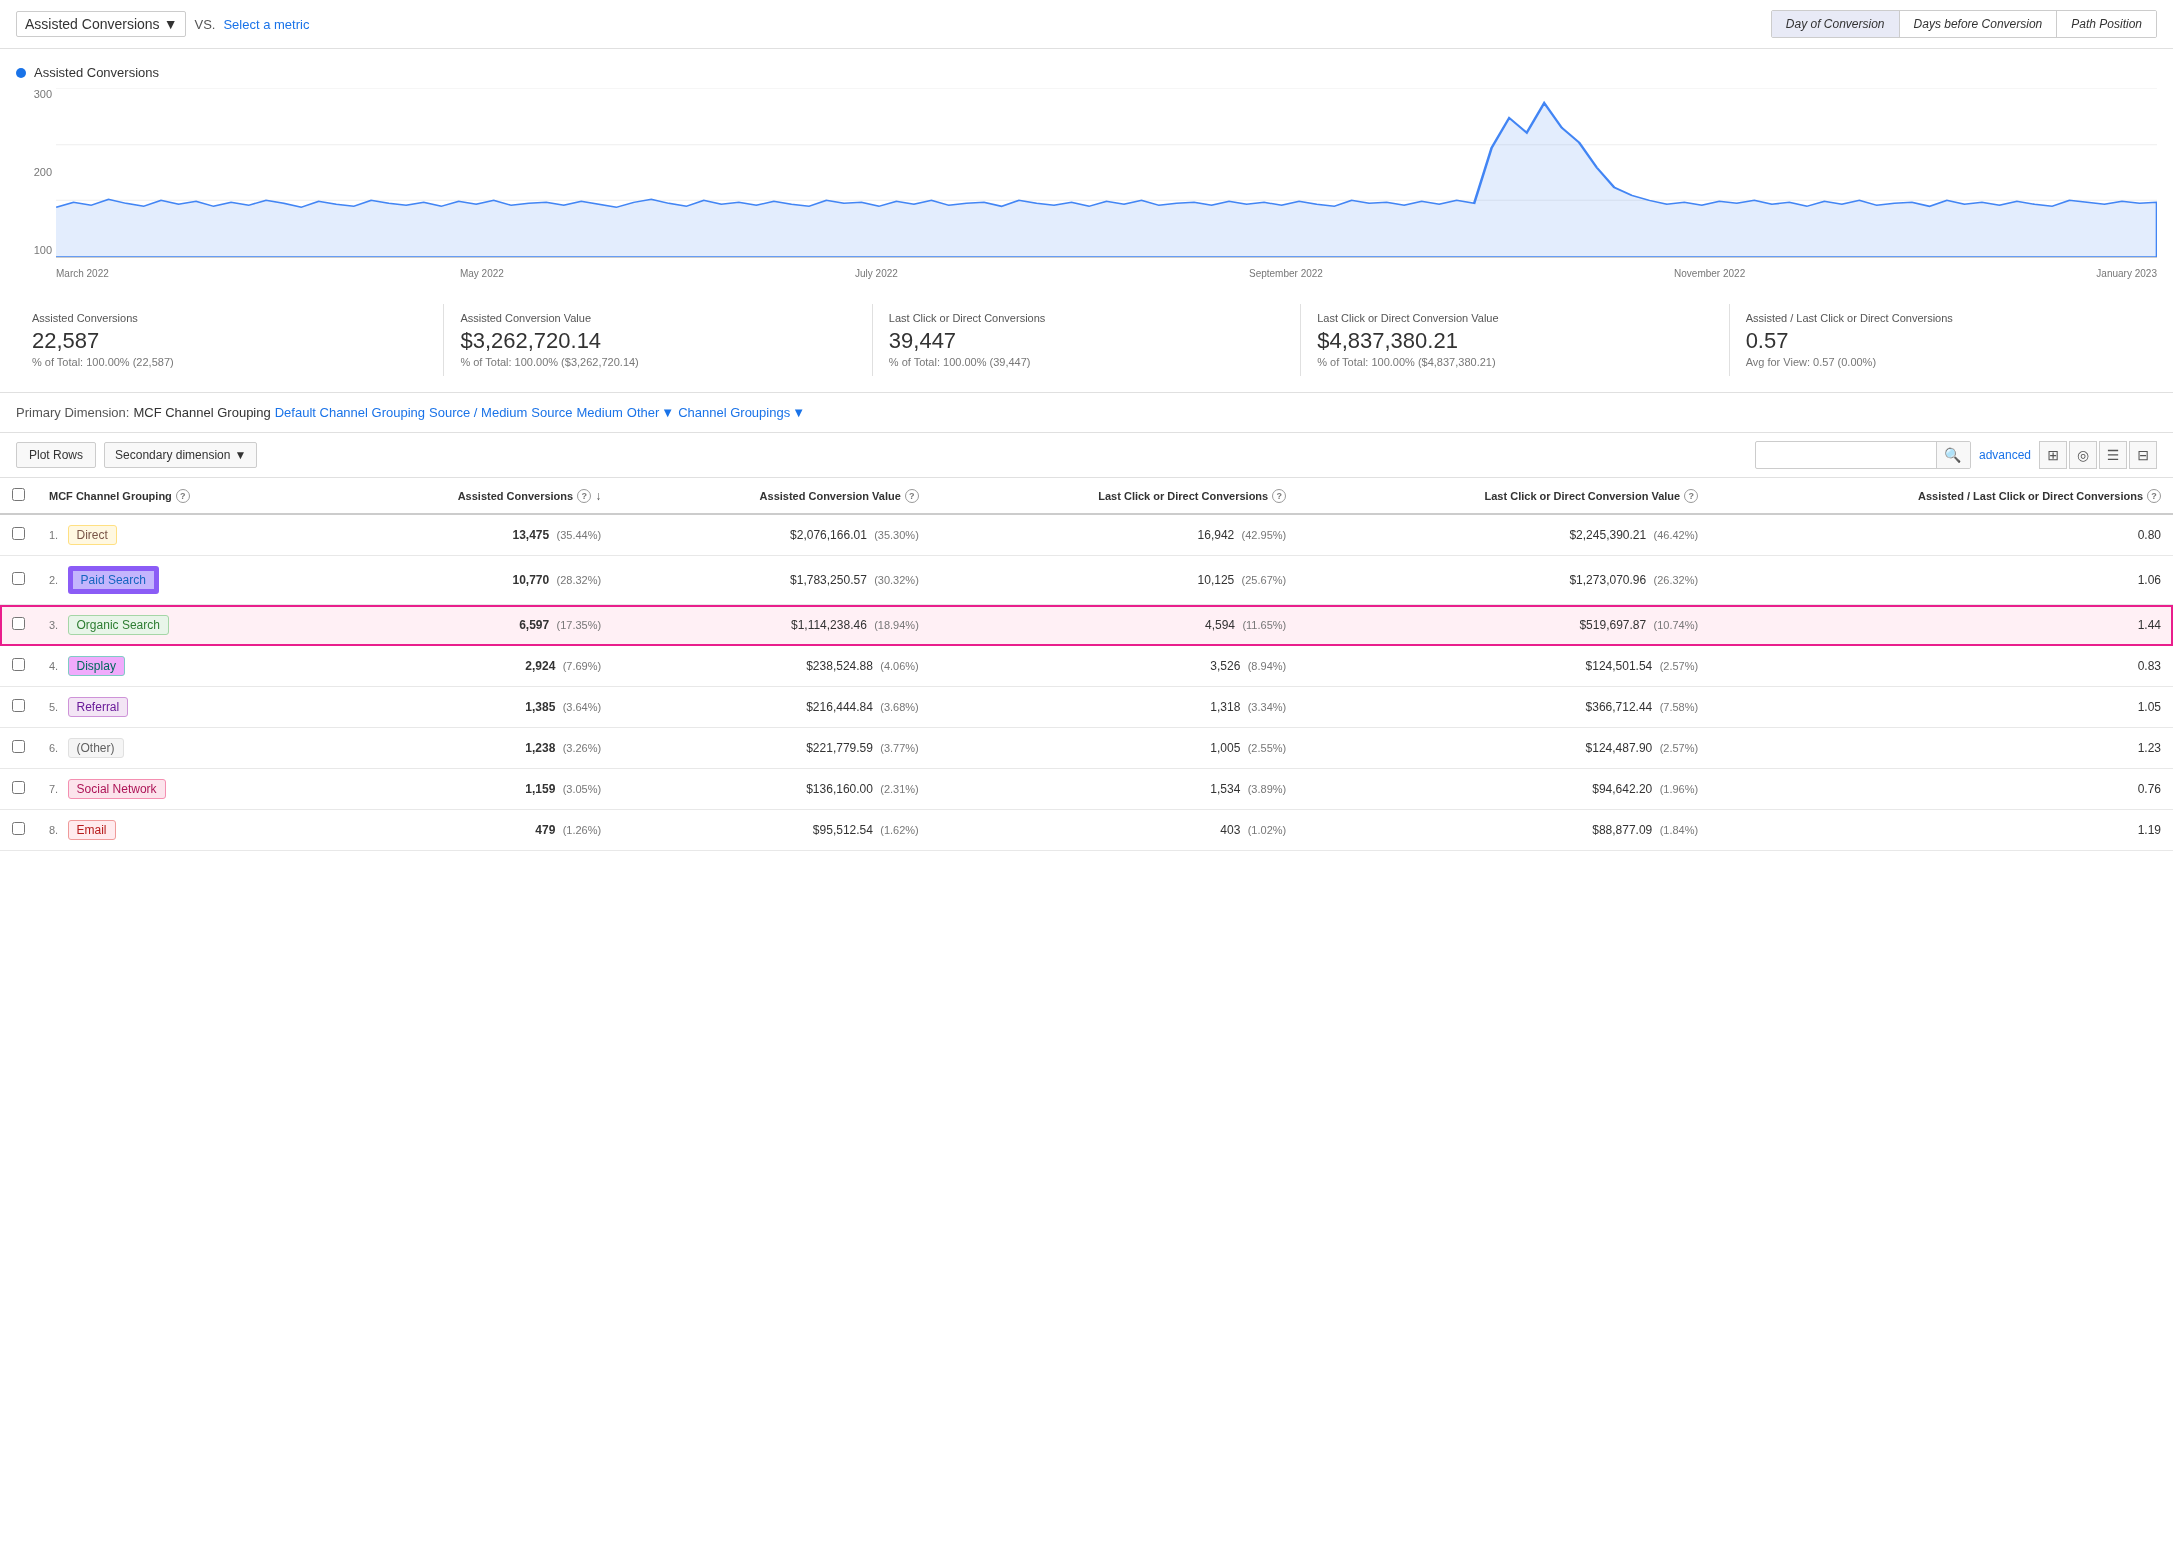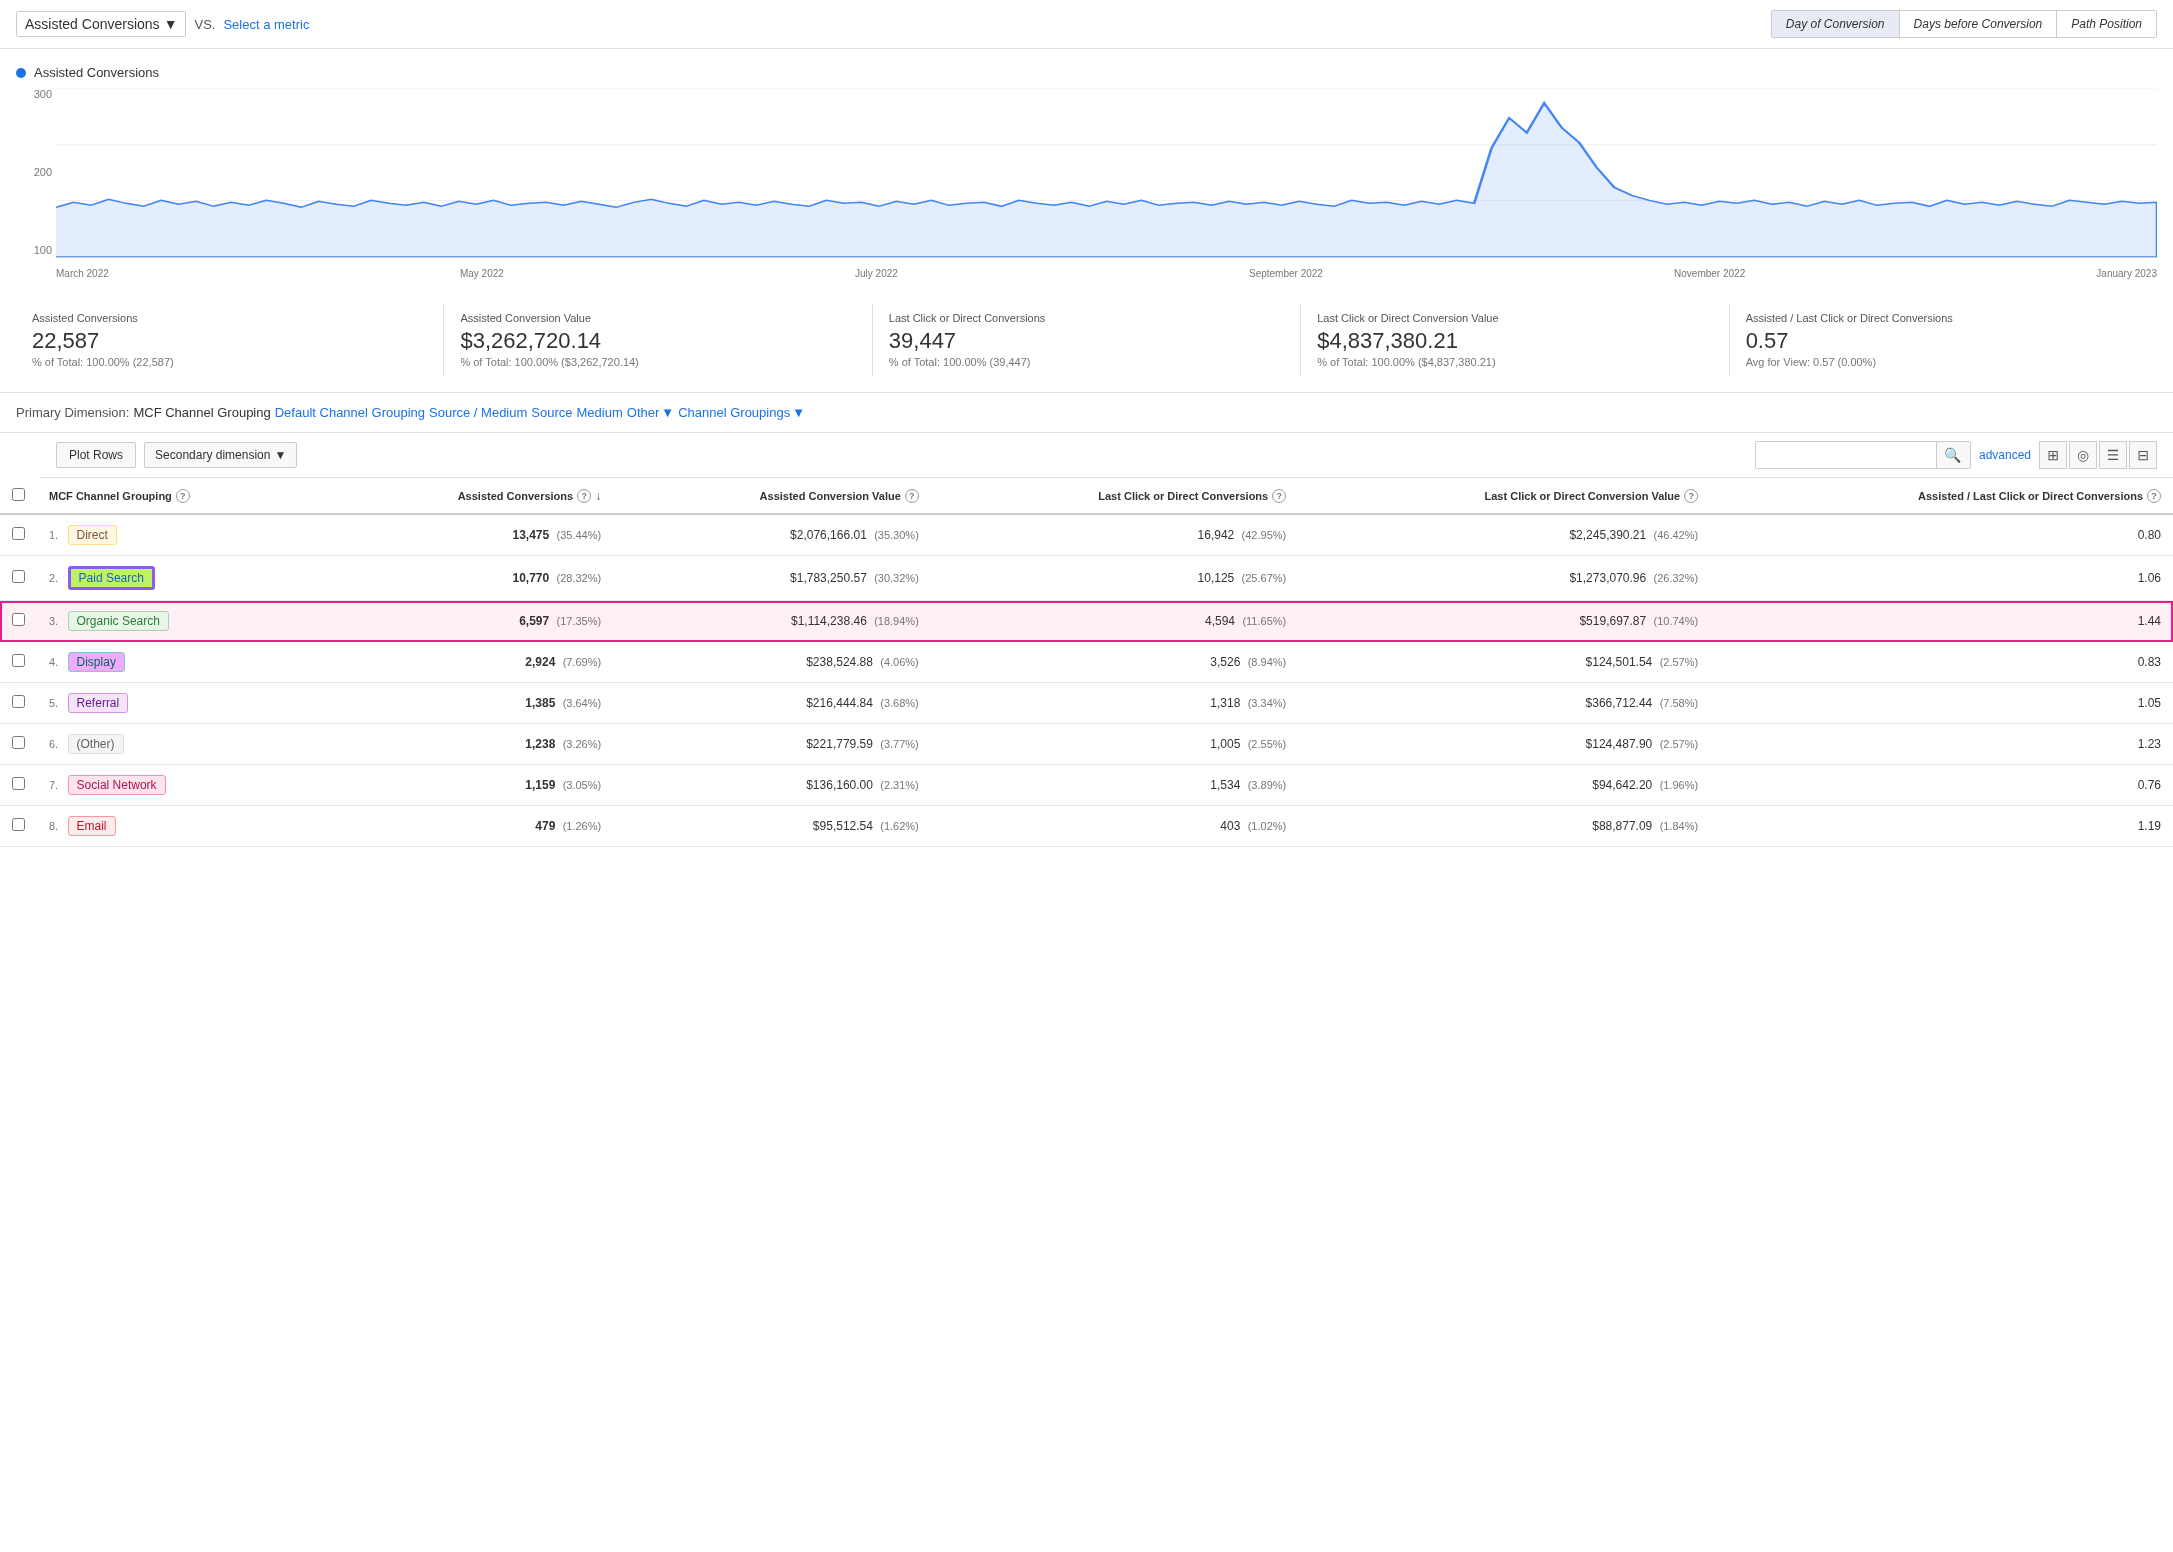--- a/index.html
+++ b/index.html
@@ -146,21 +146,20 @@
       cursor: pointer;
     }
 
     
     .table-controls {
       display: flex;
       align-items: center;
       justify-content: space-between;
       padding: 8px 16px;
       border-bottom: 1px solid #e0e0e0;
-      margin-left: 40px;
     }
     .table-controls-left { display: flex; align-items: center; gap: 8px; }
     .plot-rows-btn {
       padding: 5px 12px;
       font-size: 12px;
       border: 1px solid #ccc;
       border-radius: 2px;
       background: #f8f8f8;
       cursor: pointer;
       color: #333;
@@ -246,21 +245,21 @@
     .checkbox-col { width: 28px; }
 
     .tag {
       display: inline-block;
       padding: 2px 8px;
       border-radius: 3px;
       font-size: 12px;
       font-weight: 400;
     }
     .tag-yellow { background: #fff8e1; color: #795548; border: 1px solid #ffe082; }
-    .tag-blue { background: #bef264; color: #1565c0; border: 3px solid #8b5cf6; }
+    .tag-blue { background: #c4b5fd; color: #1565c0; border: 5px solid #8b5cf6; }
     .tag-green { background: #e8f5e9; color: #2e7d32; border: 1px solid #a5d6a7; }
     .tag-teal { background: #f0abfc; color: #00695c; border: 1px solid #80cbc4; }
     .tag-purple { background: #f3e5f5; color: #6a1b9a; border: 1px solid #ce93d8; }
     .tag-pink { background: #fce4ec; color: #ad1457; border: 1px solid #f48fb1; }
     .tag-gray { background: #f5f5f5; color: #616161; border: 1px solid #e0e0e0; }
     .tag-red { background: #ffebee; color: #b71c1c; border: 1px solid #ef9a9a; }
 
     .col-header-sort {
       display: flex;
       align-items: center;

